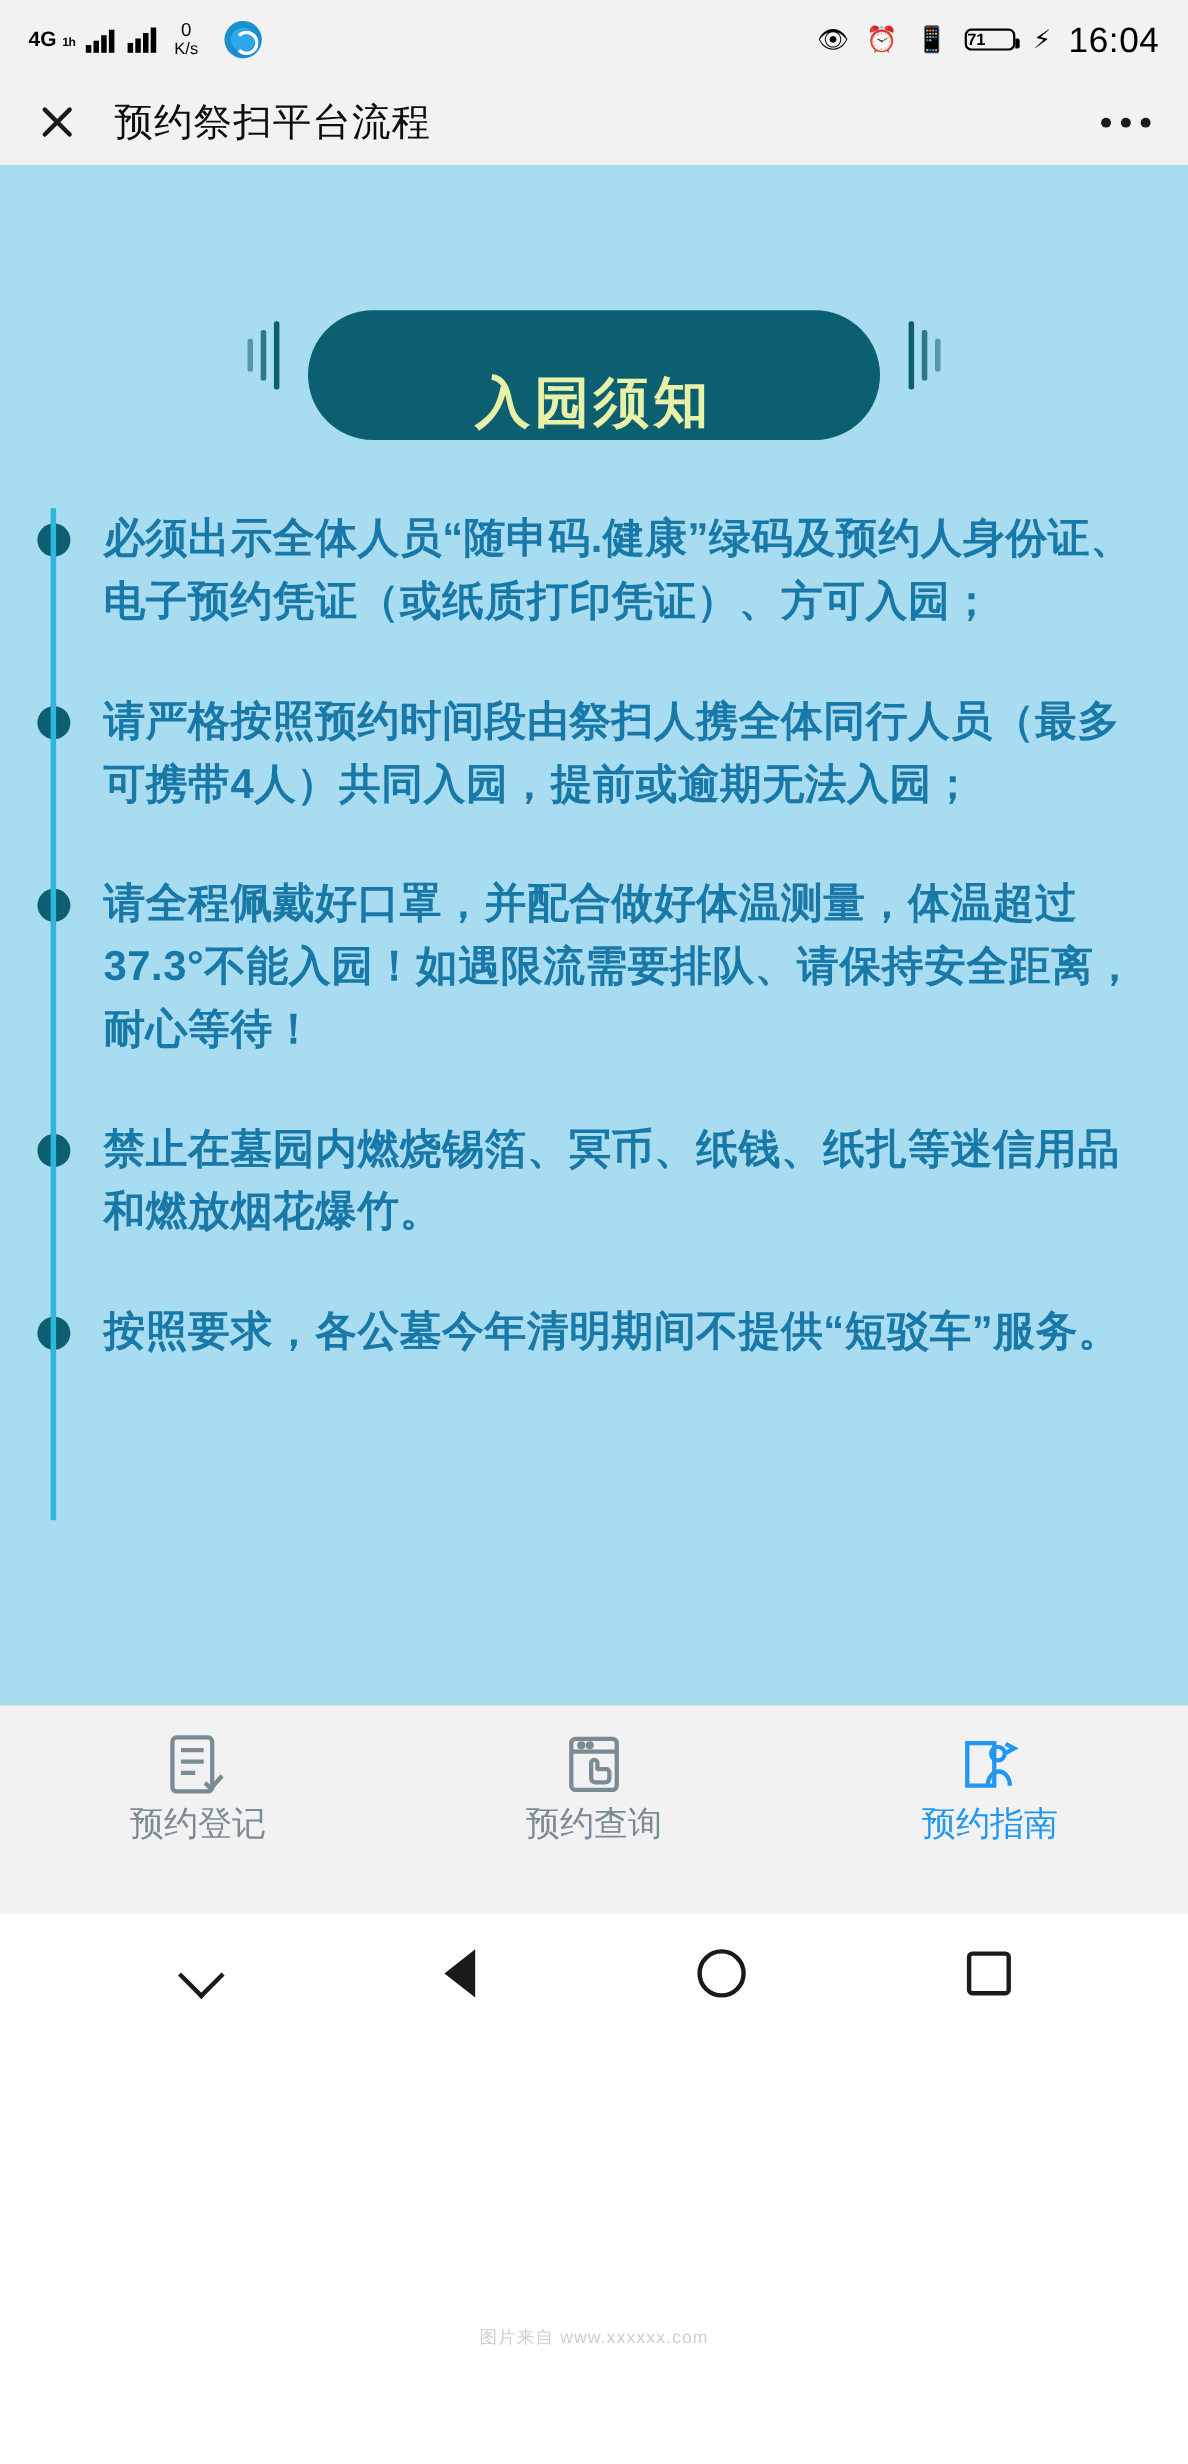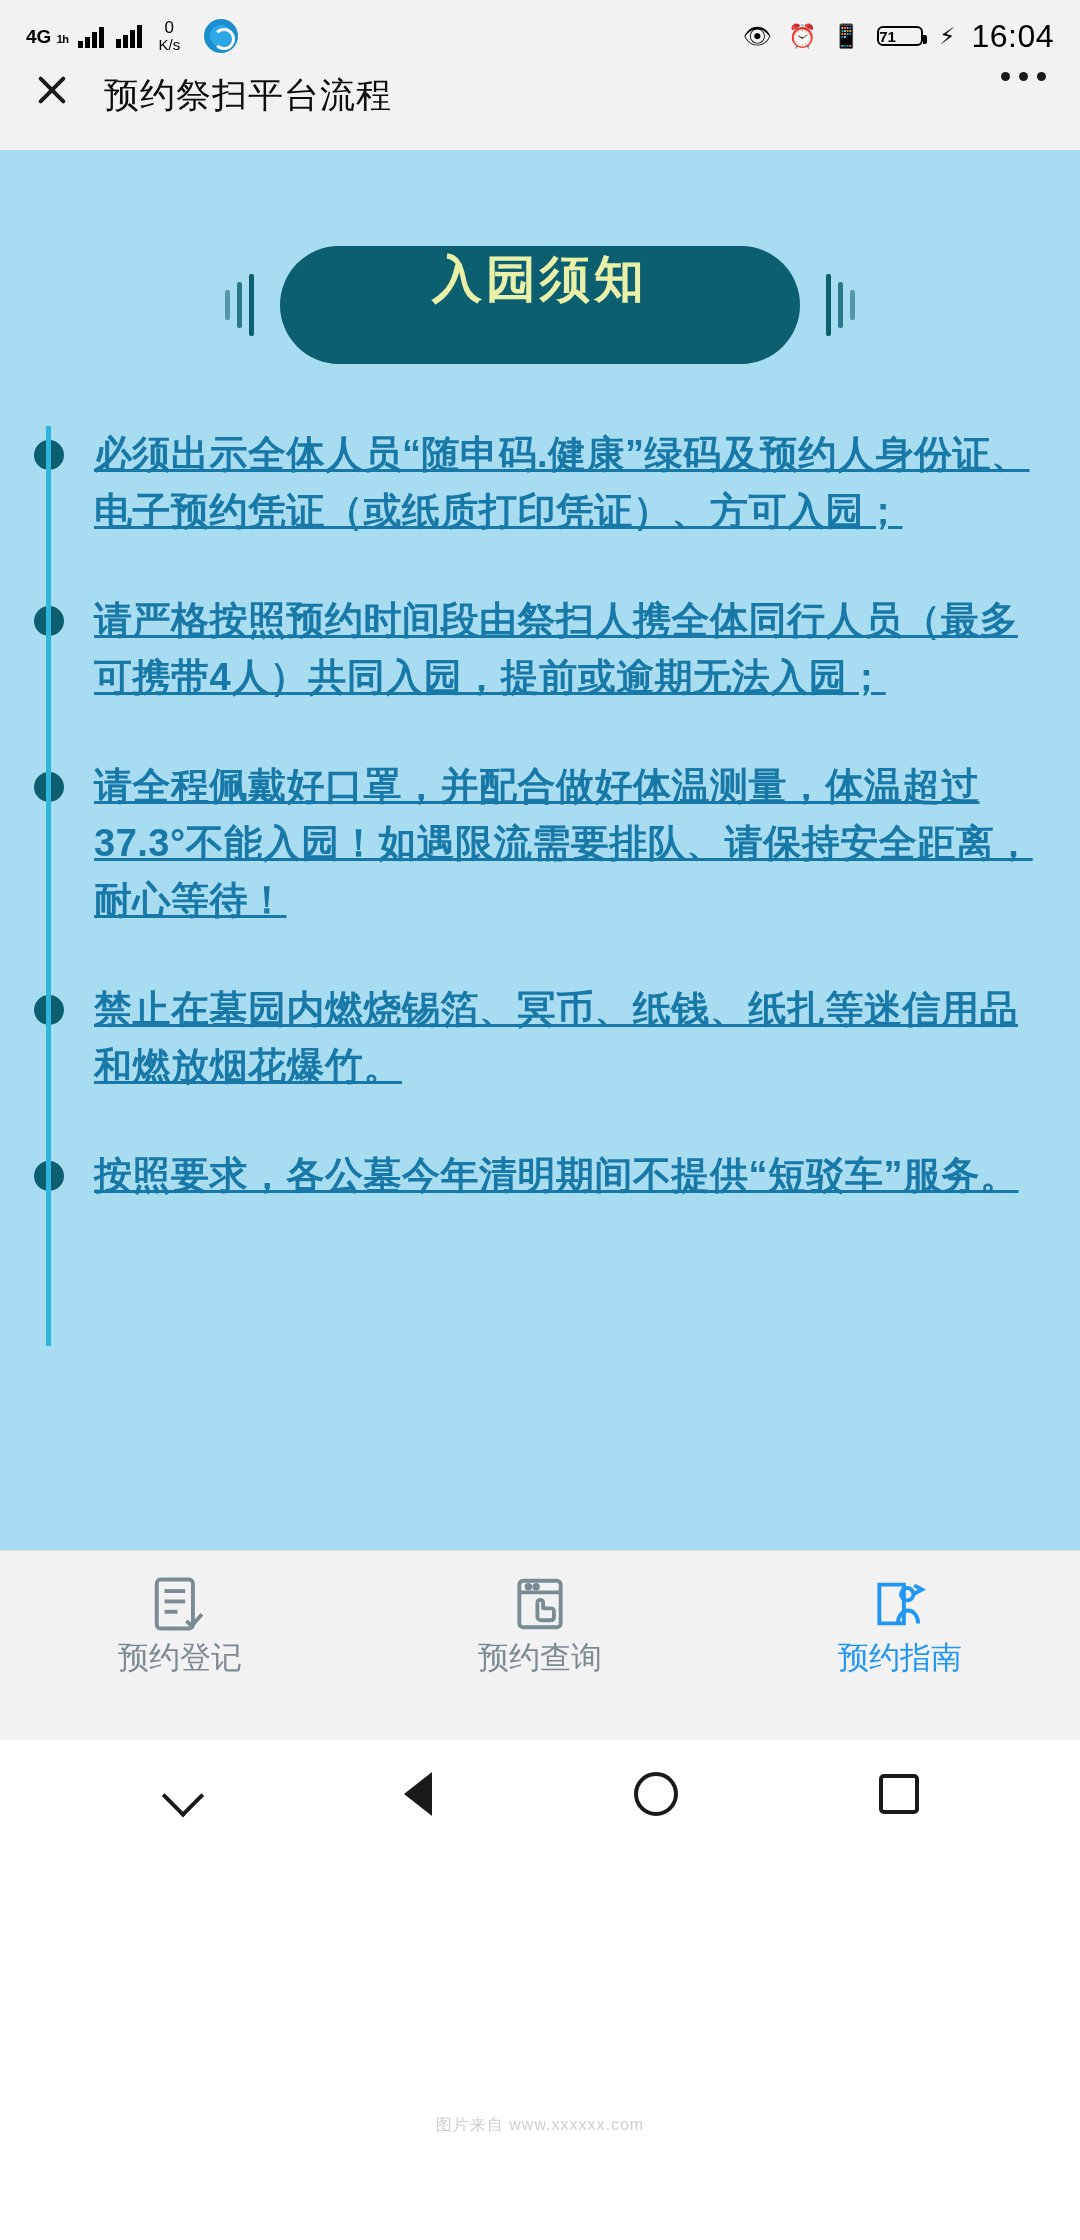--- a/index.html
+++ b/index.html
@@ -47,21 +47,21 @@
   .batt {
     width:46px; height:20px; border:2.5px solid #000; border-radius:6px;
     position:relative; display:flex; align-items:center; justify-content:flex-start;
     font-size:15px; font-weight:bold;
   }
   .batt:after{ content:""; position:absolute; right:-6px; top:7px; width:4px; height:9px; background:#000; border-radius:0 2px 2px 0;}
   .sb-time { font-size:32px; letter-spacing:0.5px; }
 
   
   .titlebar {
-    height:78px; background:#f2f2f2; display:flex; 
+    height:78px; background:#f2f2f2; display:flex; align-items:center;
     padding:0 34px; gap:34px;
   }
   .close-x { width:36px; height:36px; position:relative; flex:none; }
   .close-x:before,.close-x:after{
     content:""; position:absolute; left:0; top:16px; width:36px; height:4px; background:#1a1a1a; border-radius:2px;
   }
   .close-x:before{ transform:rotate(45deg); }
   .close-x:after { transform:rotate(-45deg); }
   .title-text { font-size:35px; color:#0d0d0d; font-weight:500; letter-spacing:1px; }
   .dots { margin-left:auto; display:flex; gap:9px; }
@@ -78,35 +78,35 @@
   .tick-left, .tick-right { display:flex; align-items:center; gap:7px; height:62px; }
   .tick-left i, .tick-right i { width:5px; background:#0b5f70; display:block; border-radius:2px; }
   .tick-left i:nth-child(1){ height:30px; opacity:.55;}
   .tick-left i:nth-child(2){ height:46px; opacity:.8;}
   .tick-left i:nth-child(3){ height:62px;}
   .tick-right i:nth-child(1){ height:62px;}
   .tick-right i:nth-child(2){ height:46px; opacity:.8;}
   .tick-right i:nth-child(3){ height:30px; opacity:.55;}
   .banner {
     width:520px; height:118px; border-radius:59px; background:#0b5f70;
-    display:flex; align-items:flex-start; justify-content:center;
+    display:flex; align-items:flex-end; justify-content:center;margin-top:36px;
   }
   .banner span { color:#e9f0a8; font-size:50px; font-weight:bold; letter-spacing:4px; }
 
   .list { position:relative; margin-top:62px; padding-left:46px; padding-right:40px; }
   .vline {
     position:absolute; left:46px; top:0; width:5px; height:920px; background:#2fb6dd;
   }
   .item { display:flex; gap:30px; margin-bottom:52px; }
   .bullet {
     width:30px; height:30px; border-radius:50%; background:#0b5f70; flex:none;
     margin-left:-12px; margin-top:14px;
   }
   .itext {
-    color:#1878a8; font-size:38px; line-height:1.5; font-weight:bold; letter-spacing:0.5px;text-decoration:underline;
+    color:#1878a8; font-size:38px; line-height:1.5; font-weight:bold; letter-spacing:0.5px;
   }
 
   
   .tabbar {
     height:190px; background:#f2f2f2; display:flex; align-items:flex-start;
     padding-top:22px; border-top:1px solid #e0e0e0;
   }
   .tab { flex:1; display:flex; flex-direction:column; align-items:center; gap:2px; }
   .tab svg { display:block; }
   .tab-label { font-size:31px; color:#7b8b94; }

